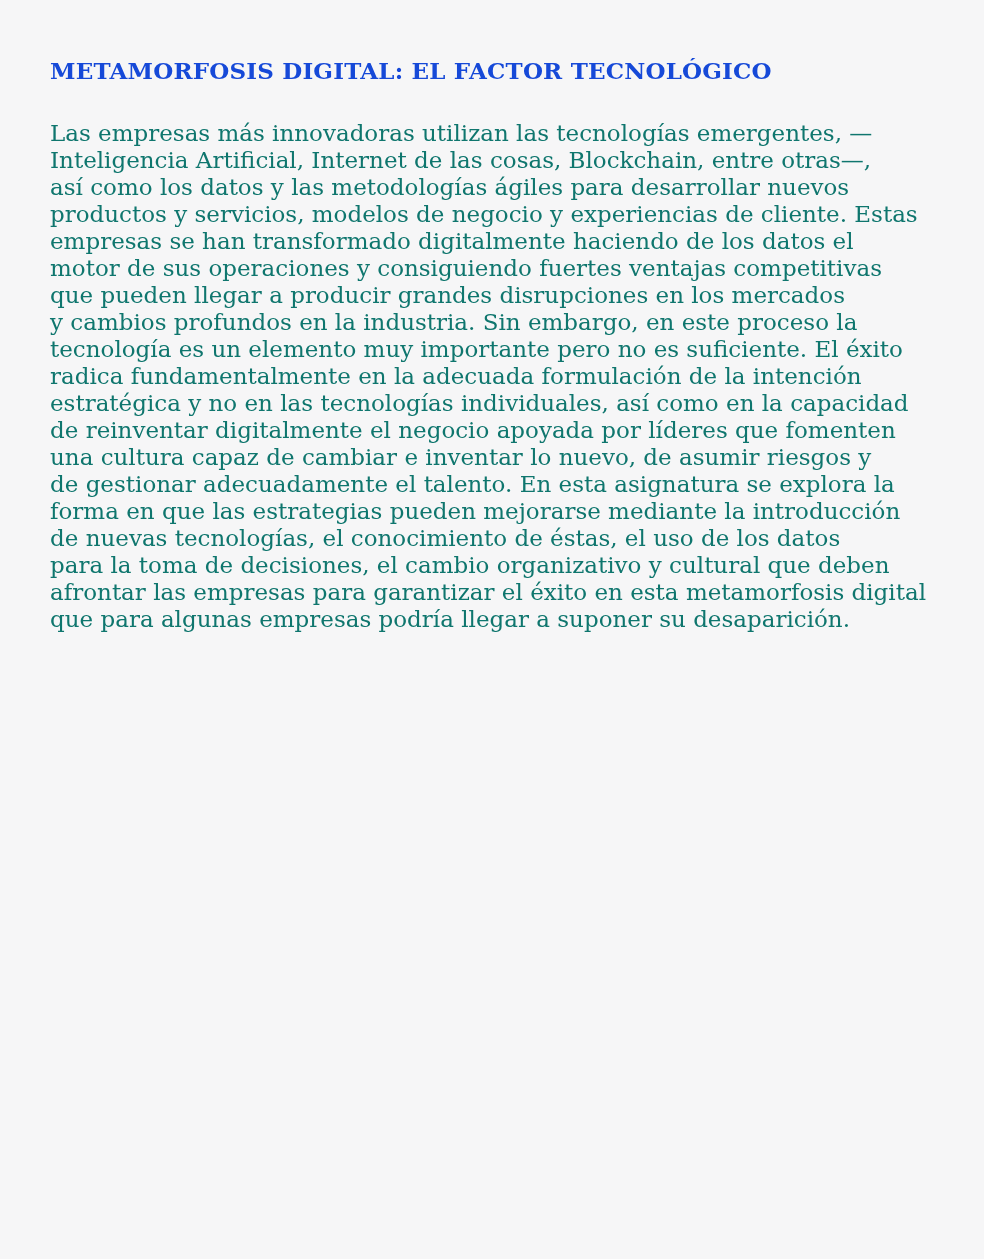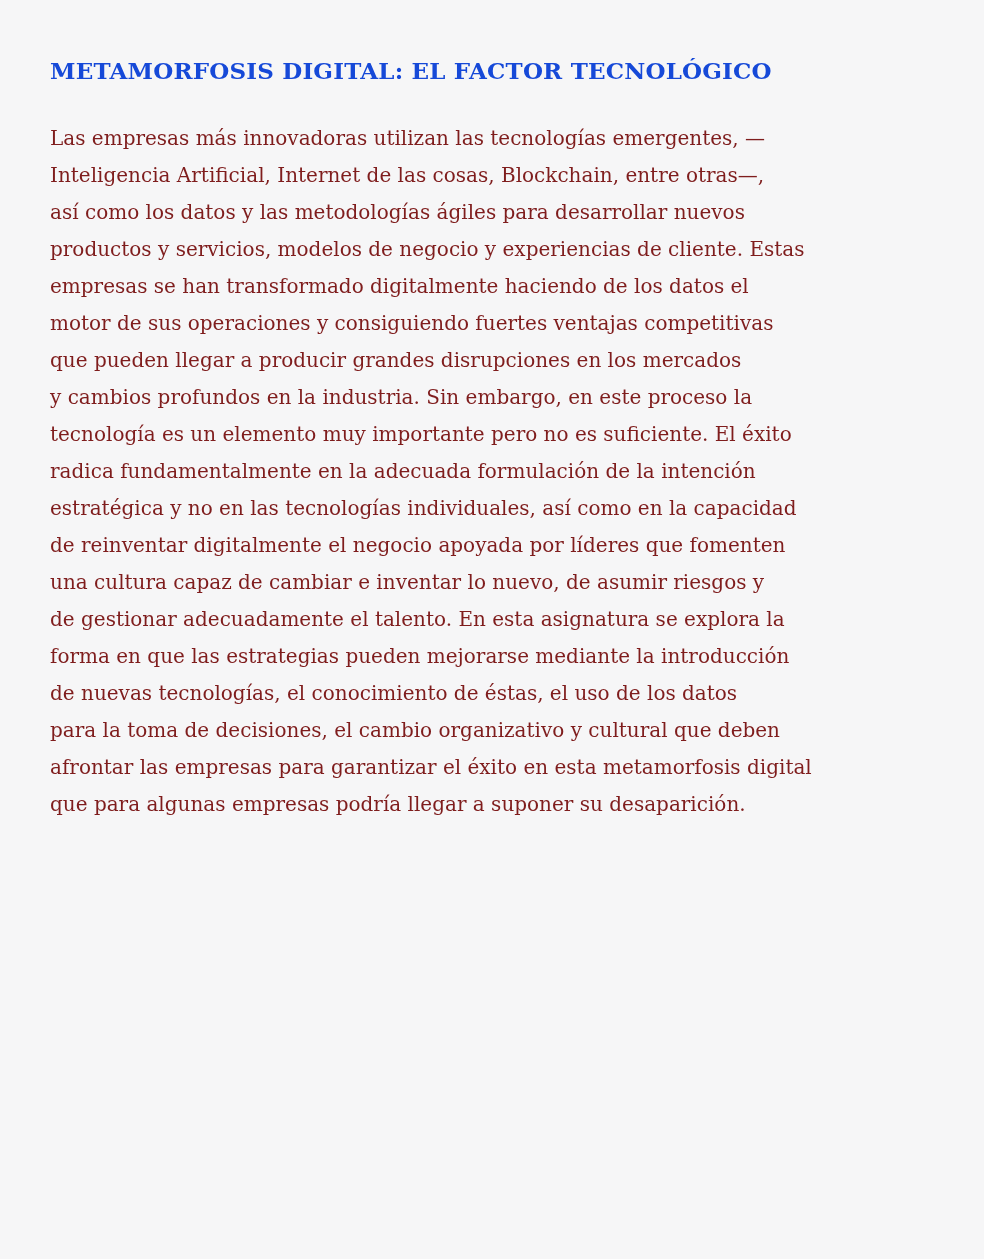--- a/index.html
+++ b/index.html
@@ -23,24 +23,24 @@
     margin: 0;
     font-size: 23px;
     line-height: 27px;
     font-weight: 700;
     letter-spacing: 0.2px;
     color: #1649d8;
     font-family: "DejaVu Serif", serif;
   }
   .course-description {
     margin: 36px 0 0 0;
-    font-size: 20px;
-    line-height: 37px;
+    font-size: 23px;
+    line-height: 27px;
     font-weight: 400;
-    color: #7f1d1d;
+    color: #0f766e;
     white-space: pre-line;
     font-family: "DejaVu Serif", serif;
   }
 </style>
 </head>
 <body>
 
 <div class="page">
   <h1 class="page-title">METAMORFOSIS DIGITAL: EL FACTOR TECNOLÓGICO</h1>
   <p class="course-description">Las empresas más innovadoras utilizan las tecnologías emergentes, —

